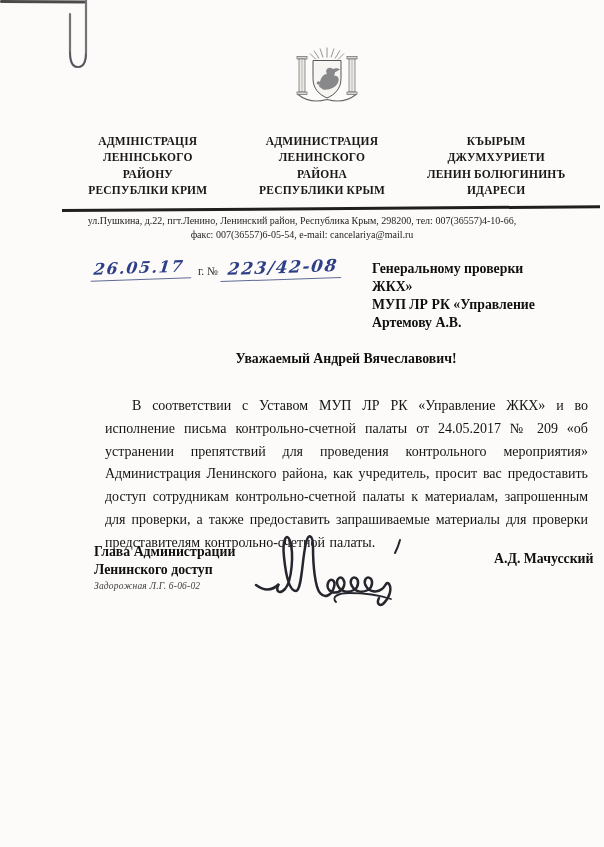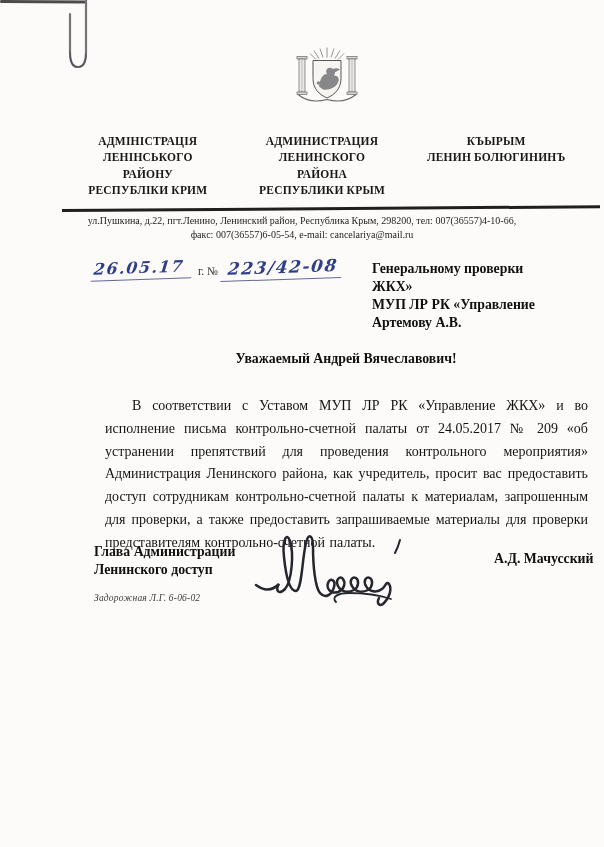--- a/index.html
+++ b/index.html
@@ -77,21 +77,21 @@
     text-align:justify;text-indent:27px;color:#141414;
     word-spacing:1px;
   }
   
   .sign-title{
     position:absolute;top:543px;left:94px;
     font-weight:bold;font-size:13.8px;line-height:1.32;color:#101010;
   }
   .executor{
     font-size:9.5px;font-style:italic;font-weight:normal;
-    color:#3c3c3c;margin-top:13px;letter-spacing:0.2px;
+    color:#3c3c3c;margin-top:1px;letter-spacing:0.2px;
   }
   .signature-svg{position:absolute;left:252px;top:523px;width:180px;height:100px;}
   .signer-name{
     position:absolute;top:551px;left:463px;
     font-weight:bold;font-size:13.8px;color:#101010;margin-left:31px;
   }
 </style>
 </head>
 <body>
 
@@ -145,21 +145,23 @@
       <span class="lh-line">РЕСПУБЛІКИ КРИМ</span>
     </div>
     <div class="lh-col">
       <span class="lh-line">АДМИНИСТРАЦИЯ</span>
       <span class="lh-line">ЛЕНИНСКОГО</span>
       <span class="lh-line">РАЙОНА</span>
       <span class="lh-line">РЕСПУБЛИКИ КРЫМ</span>
     </div>
     <div class="lh-col">
       <span class="lh-line">КЪЫРЫМ</span>
+      <span class="lh-line">ДЖУМХУРИЕТИ</span>
       <span class="lh-line">ЛЕНИН БОЛЮГИНИНЪ</span>
+      <span class="lh-line">ИДАРЕСИ</span>
     </div>
   </div>
 
   <div class="rule"></div>
 
   <div class="address">
     <div>ул.Пушкина, д.22, пгт.Ленино, Ленинский район, Республика Крым, 298200, тел: 007(36557)4-10-66,</div>
     <div>факс: 007(36557)6-05-54, e-mail: cancelariya@mail.ru</div>
   </div>
 

